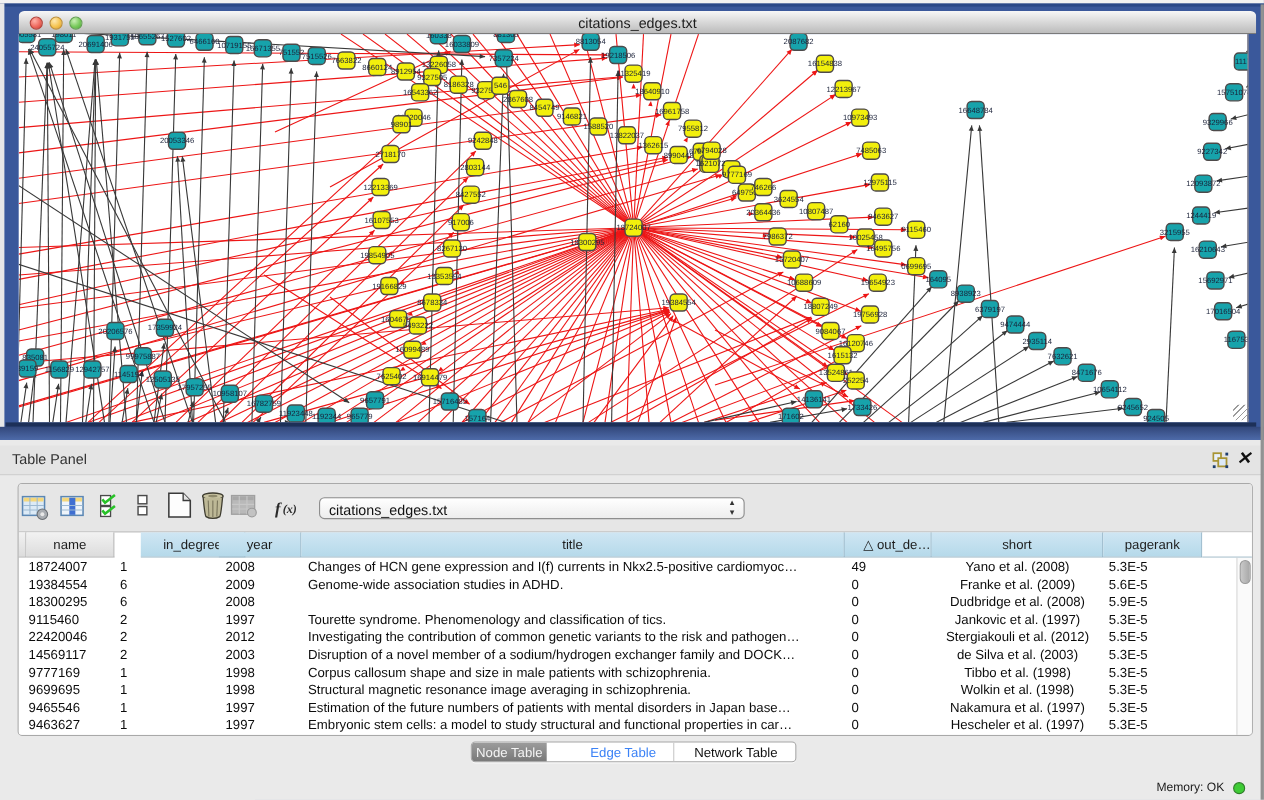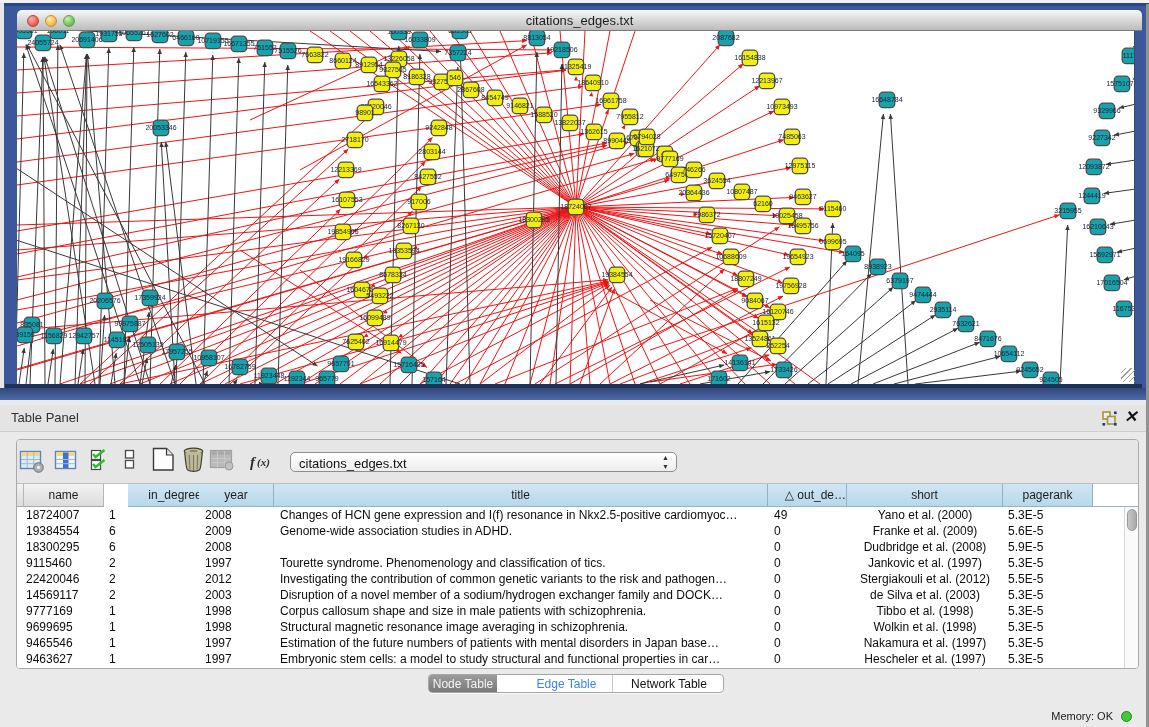--- a/index.html
+++ b/index.html
@@ -821,23 +821,23 @@
     <div class="hdr" style="left:751px; width:79px;text-align:right;">△ out_de…</div>
     <div class="hdr" style="left:830px; width:156px;">short</div>
     <div class="hdr" style="left:986px; width:90px;">pagerank</div>
     <div class="hdr" style="left:1076px; width:47px; background:#fff; border-right:none;"></div>
     <div id="tbody">
         <div class="tr">
           <div class="c0"></div>
           <div class="c1">18724007</div>
           <div class="c2">1</div>
           <div class="c3">2008</div>
-          <div class="c4">Changes of HCN gene expression and I(f) resonance in Nkx2.5-positive cardiomyoc…</div>
+          <div class="c4">Changes of HCN gene expression and I(f) currents in Nkx2.5-positive cardiomyoc…</div>
           <div class="c5">49</div>
-          <div class="c6">Yano et al. (2000)</div>
+          <div class="c6">Yano et al. (2008)</div>
           <div class="c7">5.3E-5</div>
         </div>
         <div class="tr">
           <div class="c0"></div>
           <div class="c1">19384554</div>
           <div class="c2">6</div>
           <div class="c3">2009</div>
           <div class="c4">Genome-wide association studies in ADHD.</div>
           <div class="c5">0</div>
           <div class="c6">Franke et al. (2009)</div>

